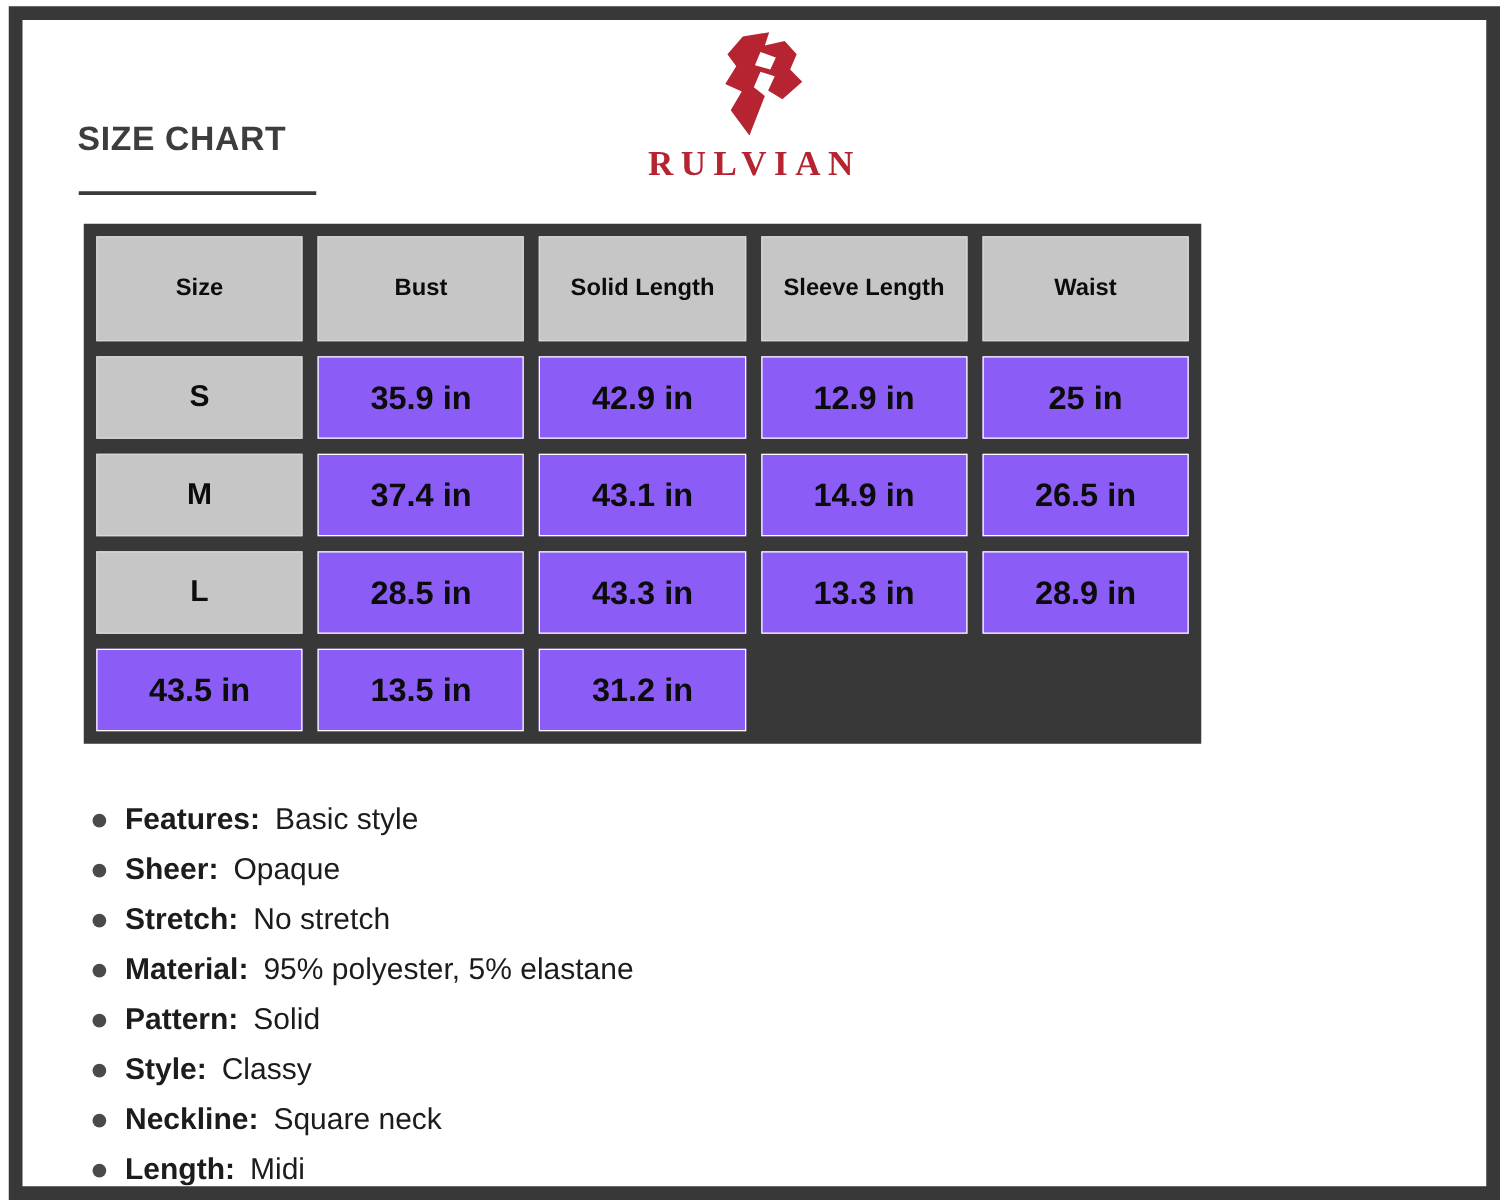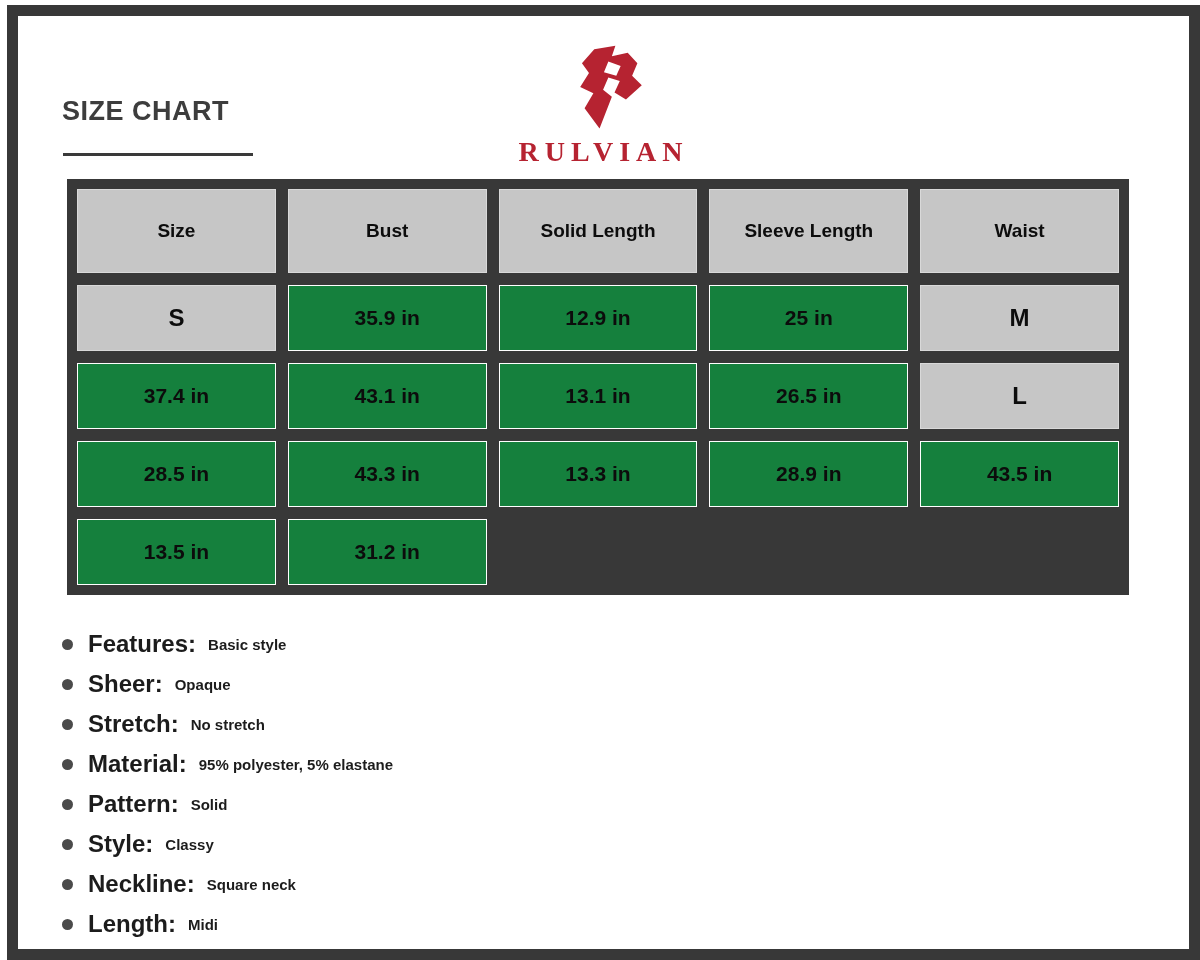--- a/index.html
+++ b/index.html
@@ -28,38 +28,38 @@
     color: #3d3d3d;
   }
   .title-underline {
     position: absolute;
     left: 45px; top: 137px;
     width: 190px; height: 3px;
     background: #3a3a3a;
   }
   .brand {
     position: absolute;
-    left: 50%; top: 28px;
+    left: 50%; top: 8px;
     transform: translateX(-50%);
     text-align: center;
   }
   .brand svg { display: block; margin: 0 auto; }
   .brand-name {
     margin-top: 4px;
     font-family: "Liberation Serif", "DejaVu Serif", serif;
     font-weight: bold;
     font-size: 28px;
     letter-spacing: 6px;
     color: #B62331;
   }
   
   .size-table {
     position: absolute;
     left: 49px; top: 163px;
-    width: 1062px;
+    width: 894px;
     box-sizing: border-box;
     background: #383838;
     padding: 10px;
     display: grid;
     grid-template-columns: repeat(5, 1fr);
     grid-template-rows: 84px repeat(4, 66px);
     gap: 12px;
   }
   .cell {
     display: flex;
@@ -72,29 +72,29 @@
     background: #C6C6C6;
     border: 1px solid #d9d9d9;
     font-size: 19px;
   }
   .cell.rowhead {
     background: #C6C6C6;
     border: 1px solid #d9d9d9;
     font-size: 24px;
   }
   .cell.val {
-    background: #15803d;
+    background: #8b5cf6;
     border: 1px solid #ffffff;
-    font-size: 21px;
+    font-size: 26px;
   }
   
   .details {
     position: absolute;
     left: 44px; top: 608px;
-    margin: 0; padding: 0;
+    margin: 12px; padding: 0;
     list-style: none;
   }
   .details li {
     display: flex;
     align-items: center;
     height: 40px;
   }
   .dot {
     width: 11px; height: 11px;
     border-radius: 50%;
@@ -102,22 +102,22 @@
     margin-right: 15px;
     flex: 0 0 auto;
   }
   .dlabel {
     font-weight: bold;
     font-size: 24px;
     color: #1c1c1c;
     white-space: pre;
   }
   .dvalue {
-    font-weight: bold;
-    font-size: 15px;
+    font-weight: normal;
+    font-size: 24px;
     color: #1c1c1c;
     margin-left: 12px;
     white-space: pre;
   }
 </style>
 </head>
 <body>
 
 <div class="frame">
 
@@ -135,27 +135,28 @@
   <div class="size-table">
 
     <div class="cell head">Size</div>
     <div class="cell head">Bust</div>
     <div class="cell head">Solid Length</div>
     <div class="cell head">Sleeve Length</div>
     <div class="cell head">Waist</div>
 
     <div class="cell rowhead">S</div>
     <div class="cell val">35.9 in</div>
+    <div class="cell val">42.9 in</div>
     <div class="cell val">12.9 in</div>
     <div class="cell val">25 in</div>
 
     <div class="cell rowhead">M</div>
     <div class="cell val">37.4 in</div>
     <div class="cell val">43.1 in</div>
-    <div class="cell val">13.1 in</div>
+    <div class="cell val">14.9 in</div>
     <div class="cell val">26.5 in</div>
 
     <div class="cell rowhead">L</div>
     <div class="cell val">28.5 in</div>
     <div class="cell val">43.3 in</div>
     <div class="cell val">13.3 in</div>
     <div class="cell val">28.9 in</div>
 
     <div class="cell val">43.5 in</div>
     <div class="cell val">13.5 in</div>

